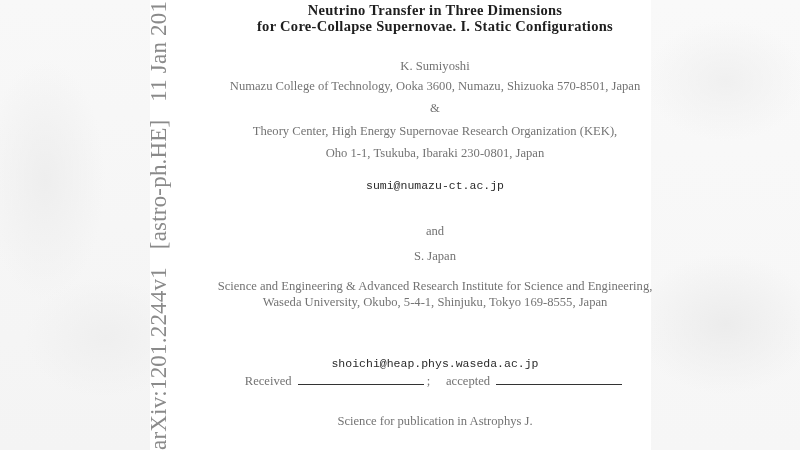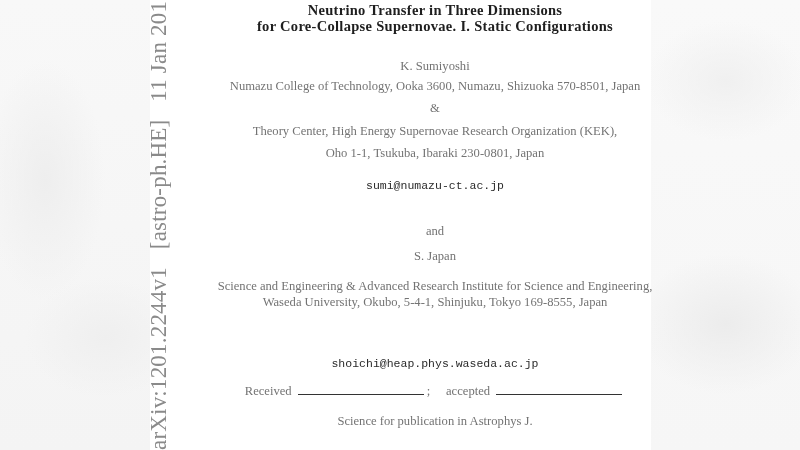--- a/index.html
+++ b/index.html
@@ -111,21 +111,21 @@
 <div class="line mono" style="top:179px;">sumi@numazu-ct.ac.jp</div>
 
 <div class="line body-text" style="top:224px;">and</div>
 
 <div class="line body-text" style="top:249px;">S. Japan</div>
 <div class="line body-text" style="top:279px;">Science and Engineering &amp; Advanced Research Institute for Science and Engineering,</div>
 <div class="line body-text" style="top:295px;">Waseda University, Okubo, 5-4-1, Shinjuku, Tokyo 169-8555, Japan</div>
 
 <div class="line mono" style="top:330px;margin-top:27px;">shoichi@heap.phys.waseda.ac.jp</div>
 
-<div class="line body-text" style="top:384px;">
+<div class="line body-text" style="top:374px;">
   <span>Received</span>
   <span class="rule"></span><span>;</span>
   &nbsp;&nbsp;&nbsp;
   <span>accepted</span>
   <span class="rule"></span>
 </div>
 
 <div class="line body-text" style="top:414px;">Science for publication in Astrophys J.</div>
 
 </body></html>

